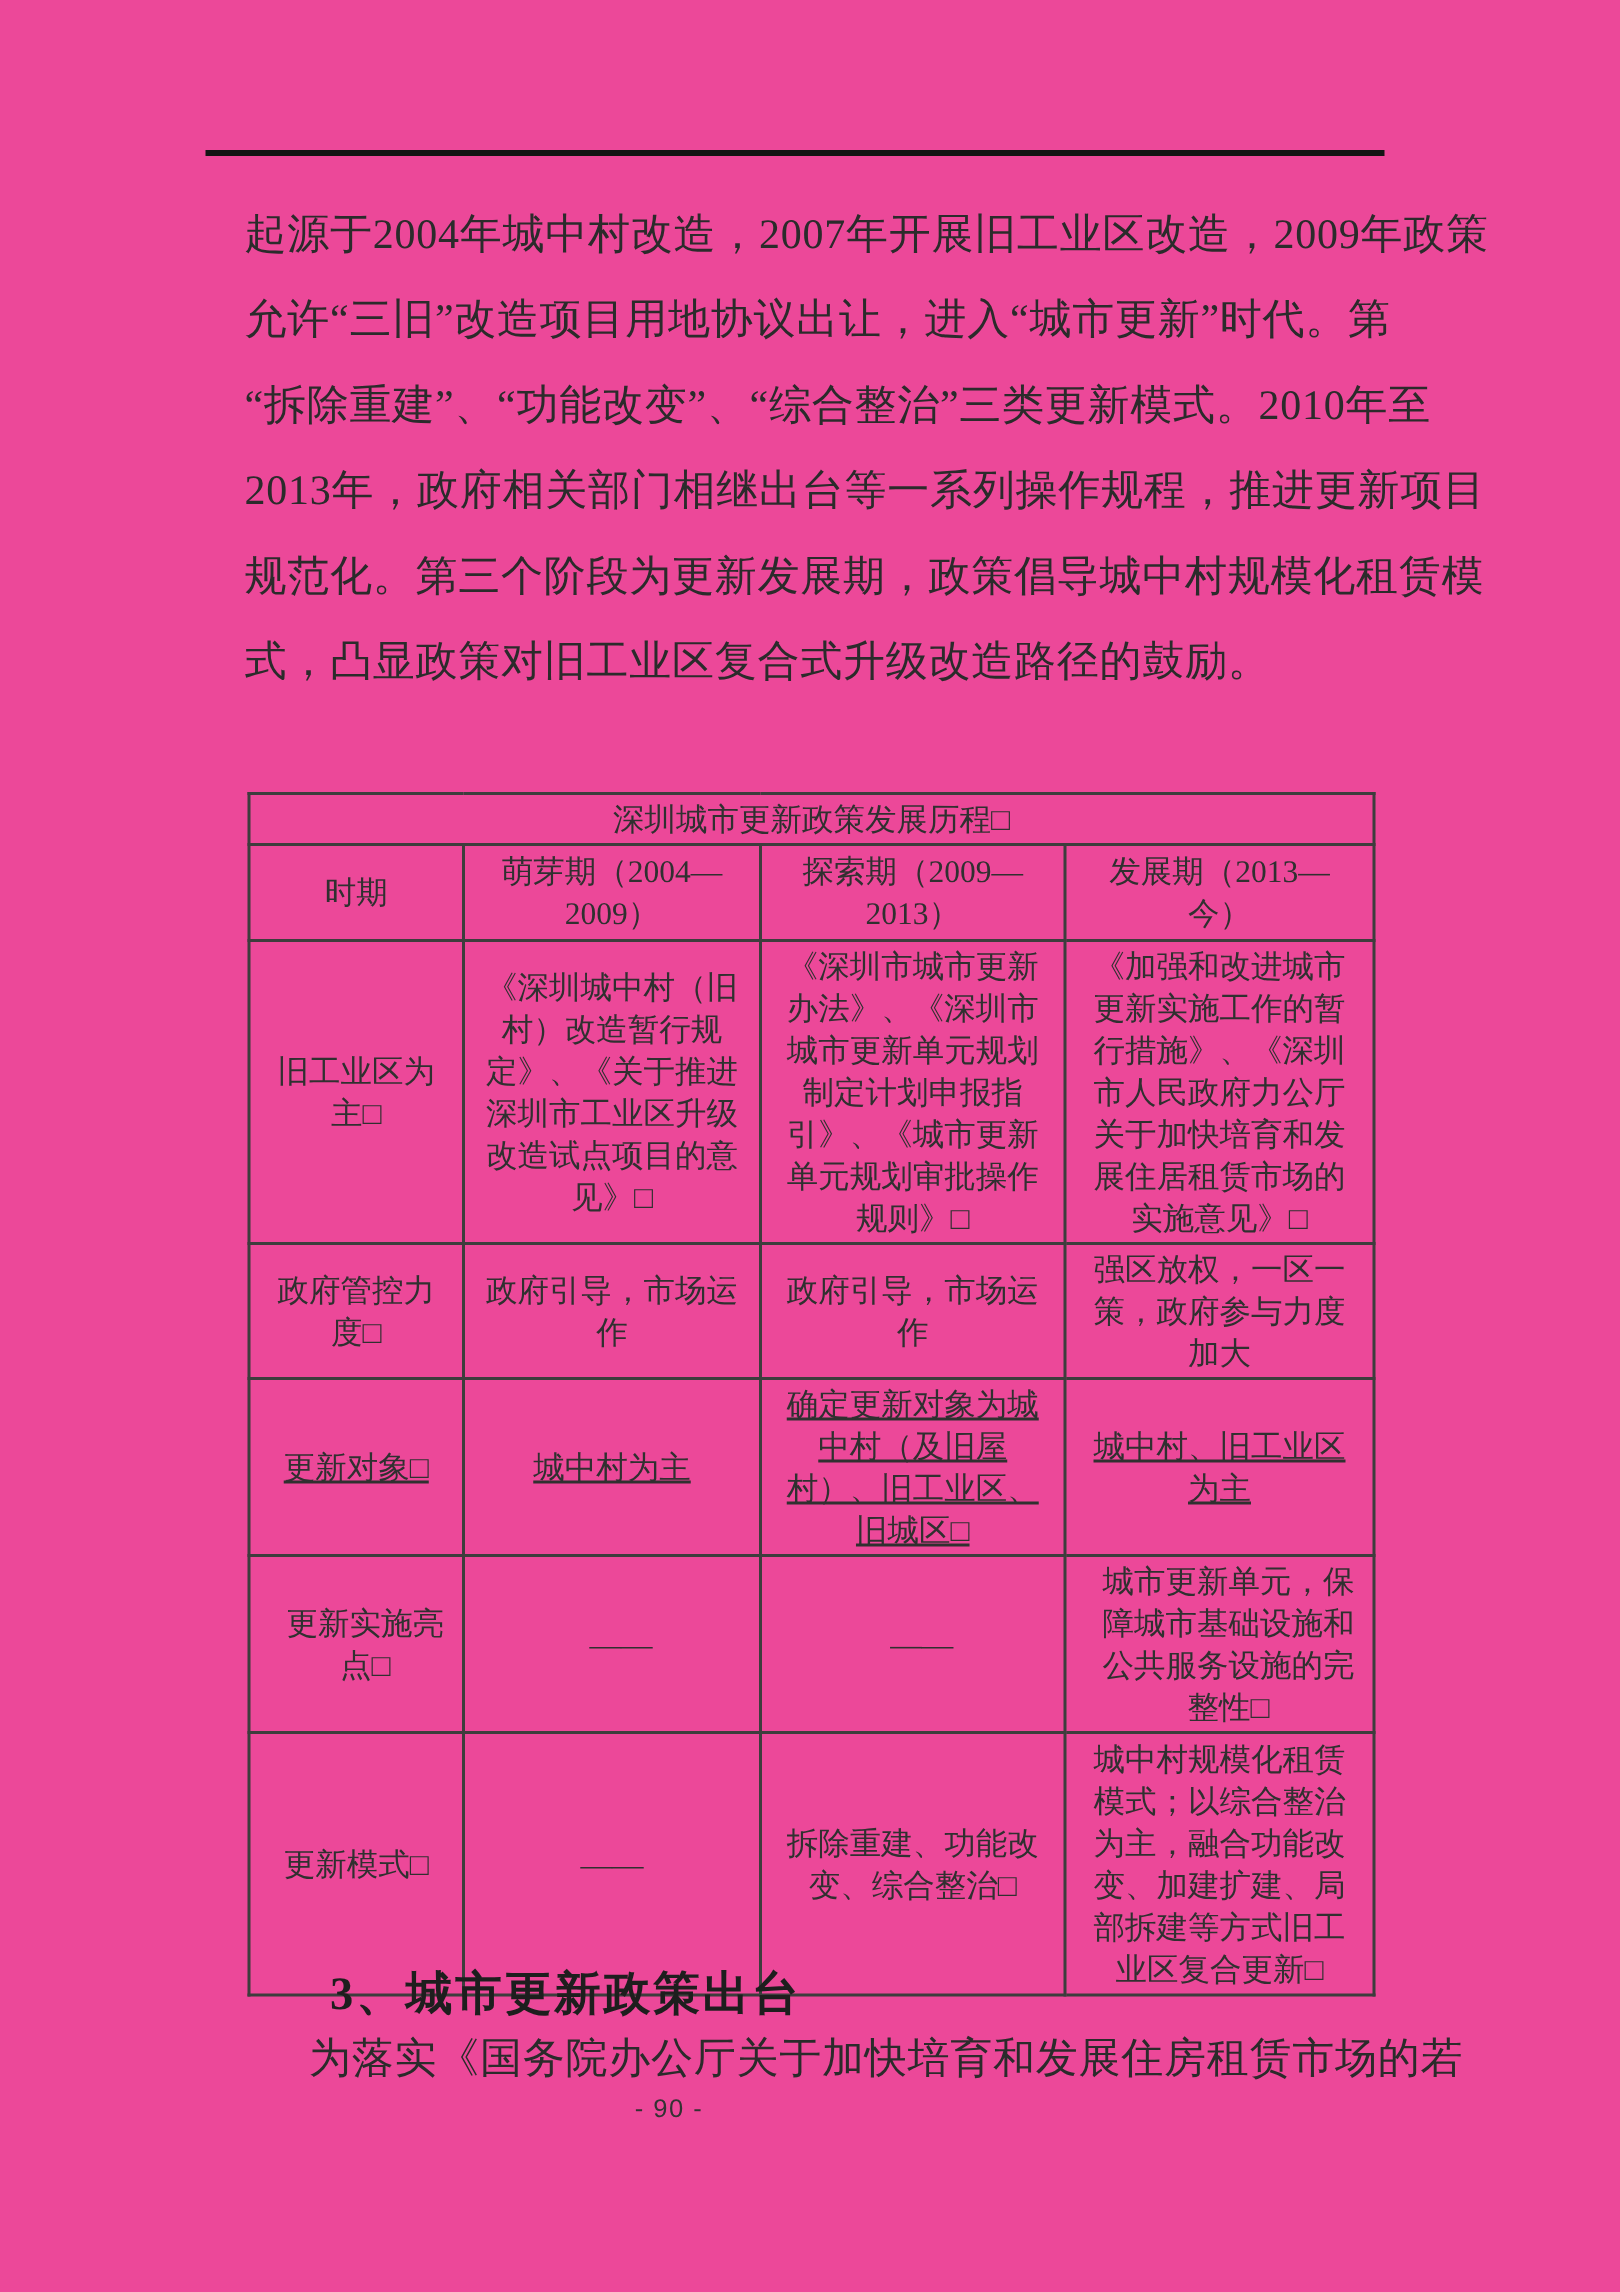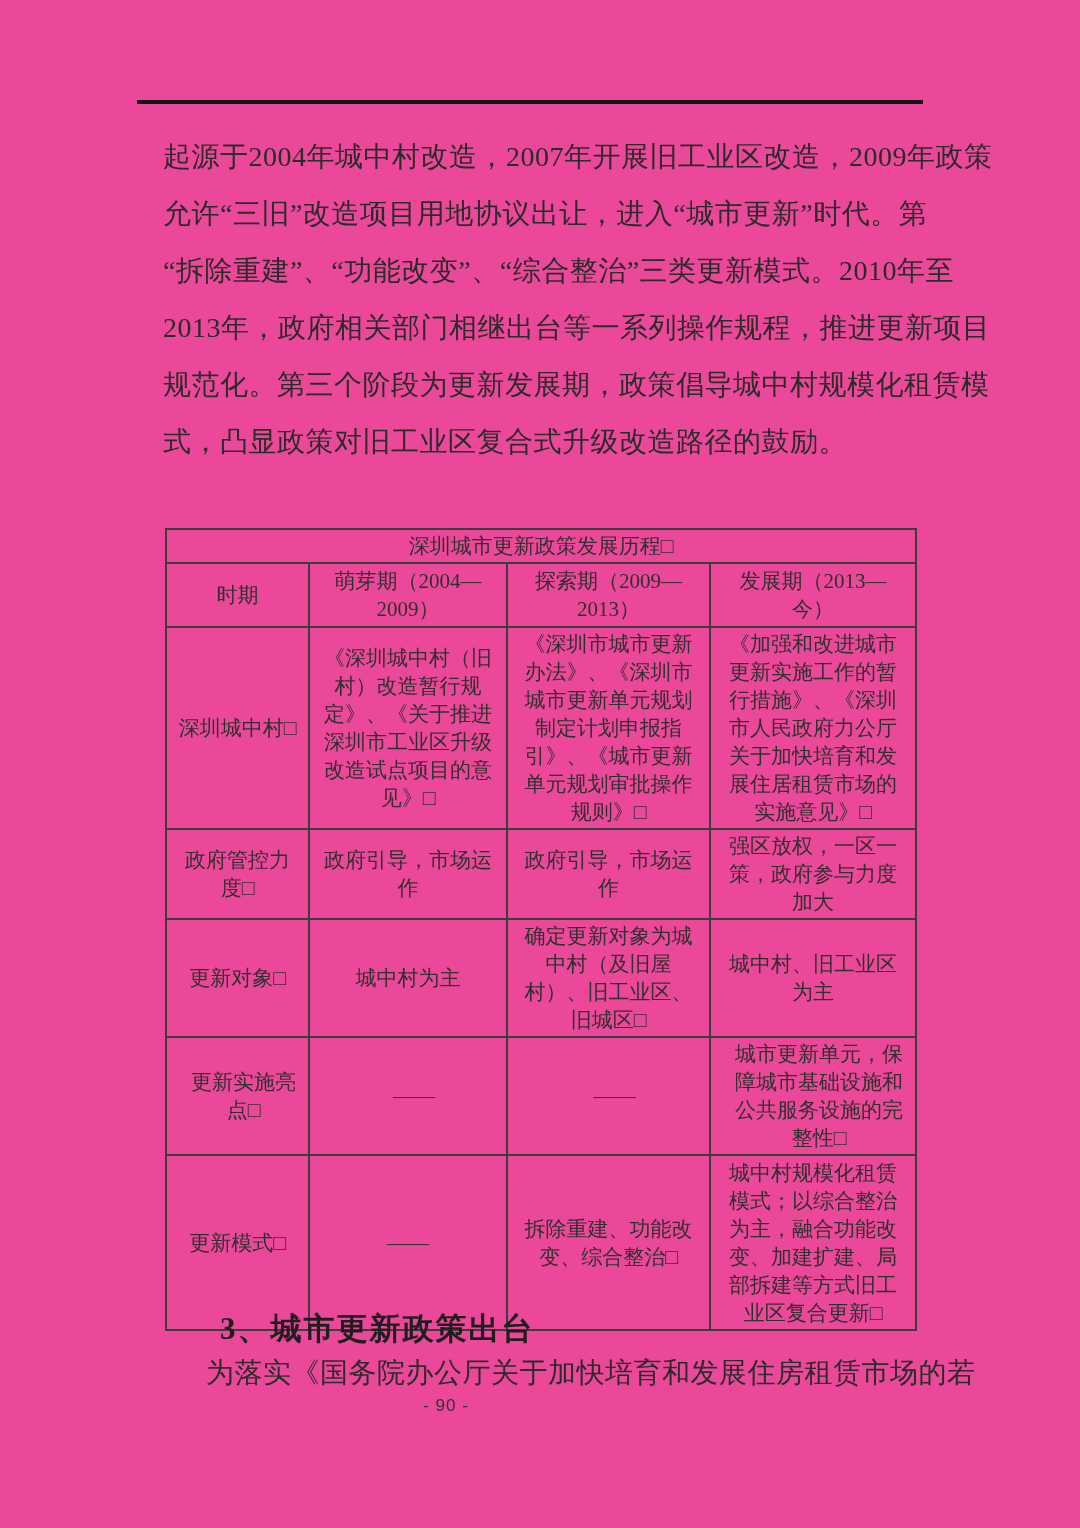--- a/index.html
+++ b/index.html
@@ -50,21 +50,21 @@
     text-align:center;
     vertical-align:middle;
     padding:2px 8px;
     line-height:28px;
     overflow:hidden;
   }
   td.tbl-title{height:26px;line-height:26px;padding:1px 4px;}
   tr.hdr td{height:58px;}
   tr.r0 td{height:191px;}
   tr.r1 td{height:84px;}
-  tr.r2 td{height:106px;}
+  tr.r2 td{height:106px;text-decoration:underline;}
   tr.r3 td{height:110px;padding-left:20px;}
   tr.r4 td{height:169px;}
   .col1{width:143px;}
   .col2{width:198px;}
   .col3{width:203px;}
   .col4{width:206px;}
   .section-heading{
     position:absolute;
     left:220px;top:1308px;
     font-size:31px;
@@ -121,21 +121,21 @@
       <tr>
         <td colspan="4" class="tbl-title">深圳城市更新政策发展历程□</td>
       </tr>
       <tr class="hdr">
         <td>时期</td>
         <td>萌芽期（2004—2009）</td>
         <td>探索期（2009—2013）</td>
         <td>发展期（2013—今）</td>
       </tr>
       <tr class="r0">
-        <td>深圳城中村□</td>
+        <td>旧工业区为主□</td>
         <td>《深圳城中村（旧村）改造暂行规定》、《关于推进深圳市工业区升级改造试点项目的意见》□</td>
         <td>《深圳市城市更新办法》、《深圳市城市更新单元规划制定计划申报指引》、《城市更新单元规划审批操作规则》□</td>
         <td>《加强和改进城市更新实施工作的暂行措施》、《深圳市人民政府力公厅关于加快培育和发展住居租赁市场的实施意见》□</td>
       </tr>
       <tr class="r1">
         <td>政府管控力度□</td>
         <td>政府引导，市场运作</td>
         <td>政府引导，市场运作</td>
         <td>强区放权，一区一策，政府参与力度加大</td>
       </tr>

